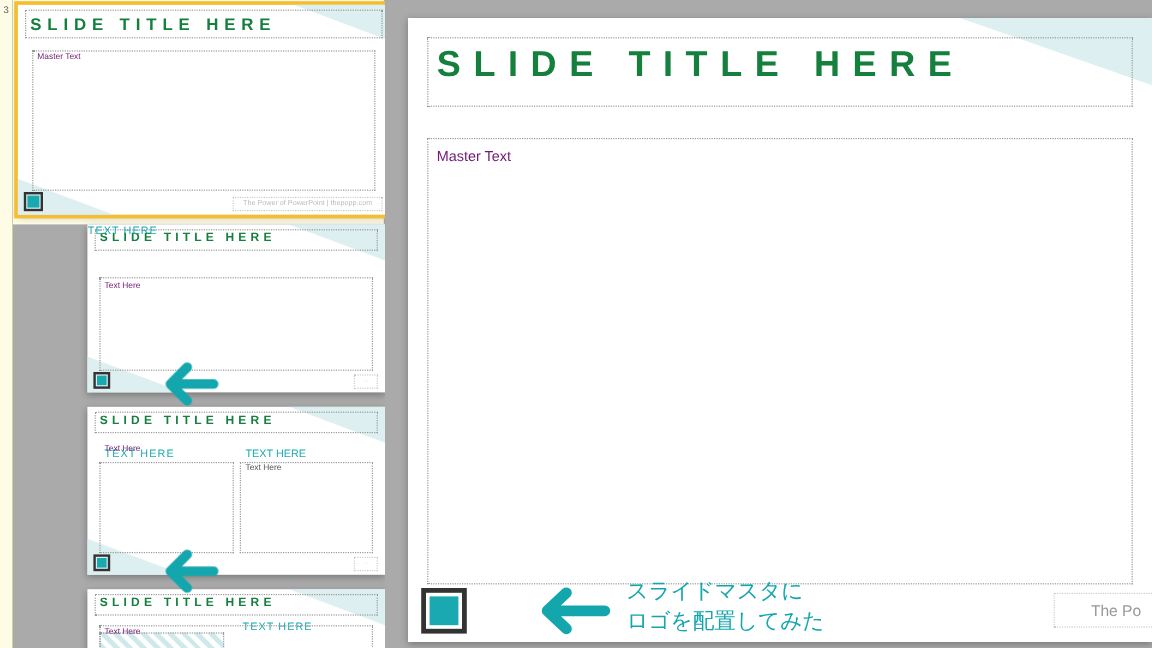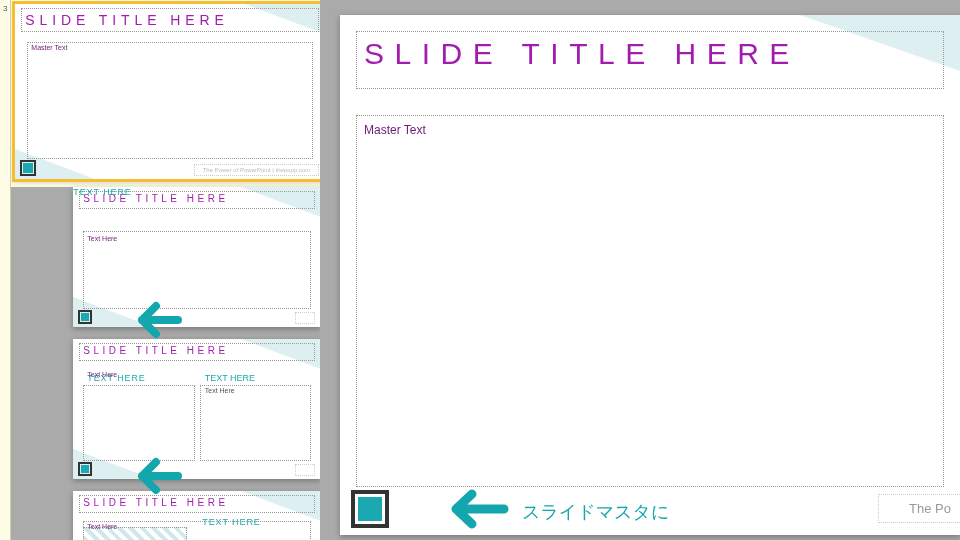--- a/index.html
+++ b/index.html
@@ -30,22 +30,22 @@
   }
   .slide .corner {
     position:absolute; width:0; height:0;
   }
   .corner.tr { top:0; right:0; border-top: 30px solid #cfe8ea; border-left: 80px solid transparent; opacity:.7;}
   .corner.bl { bottom:0; left:0; border-bottom: 30px solid #cfe8ea; border-right: 80px solid transparent; opacity:.7;}
   .slide .frame {
     position:absolute; border:1px dotted #999;
   }
   .slide .title {
-    position:absolute; color:#a21caf; letter-spacing:.35em;
-    font-weight:400;
+    position:absolute; color:#15803d; letter-spacing:.35em;
+    font-weight:700;
   }
   .slide .subtitle {
     position:absolute; color:#1aa9b0; font-size:9px; letter-spacing:.1em;
   }
   .slide .body {
     position:absolute; color:#701a75; font-size:9px;
   }
   .slide .logo {
     position:absolute; width:14px; height:14px; background:#1aa9b0;
     outline:3px solid #333; outline-offset:2px;
@@ -195,15 +195,16 @@
 <div class="arrow" style="left:128px; top:452px;">
   <svg width="60" height="48">
       <path d="M50 24 L14 24 M14 24 L28 10 M14 24 L28 38" stroke="#14a6ad" stroke-width="8" fill="none" stroke-linecap="round"></path>
     </svg>
 </div>
 <div class="arrow" style="left:442px; top:482px;">
   <svg width="72" height="54">
       <path d="M62 27 L14 27 M14 27 L30 12 M14 27 L30 42" stroke="#14a6ad" stroke-width="9" fill="none" stroke-linecap="round"></path>
     </svg>
 </div>
-<div class="annot" style="left:522px; top:500px;">
+<div class="annot" style="left:522px; top:480px;">
   <span>スライドマスタに</span><br>
+  <span>ロゴを配置してみた</span>
 </div>
 
 </body></html>

